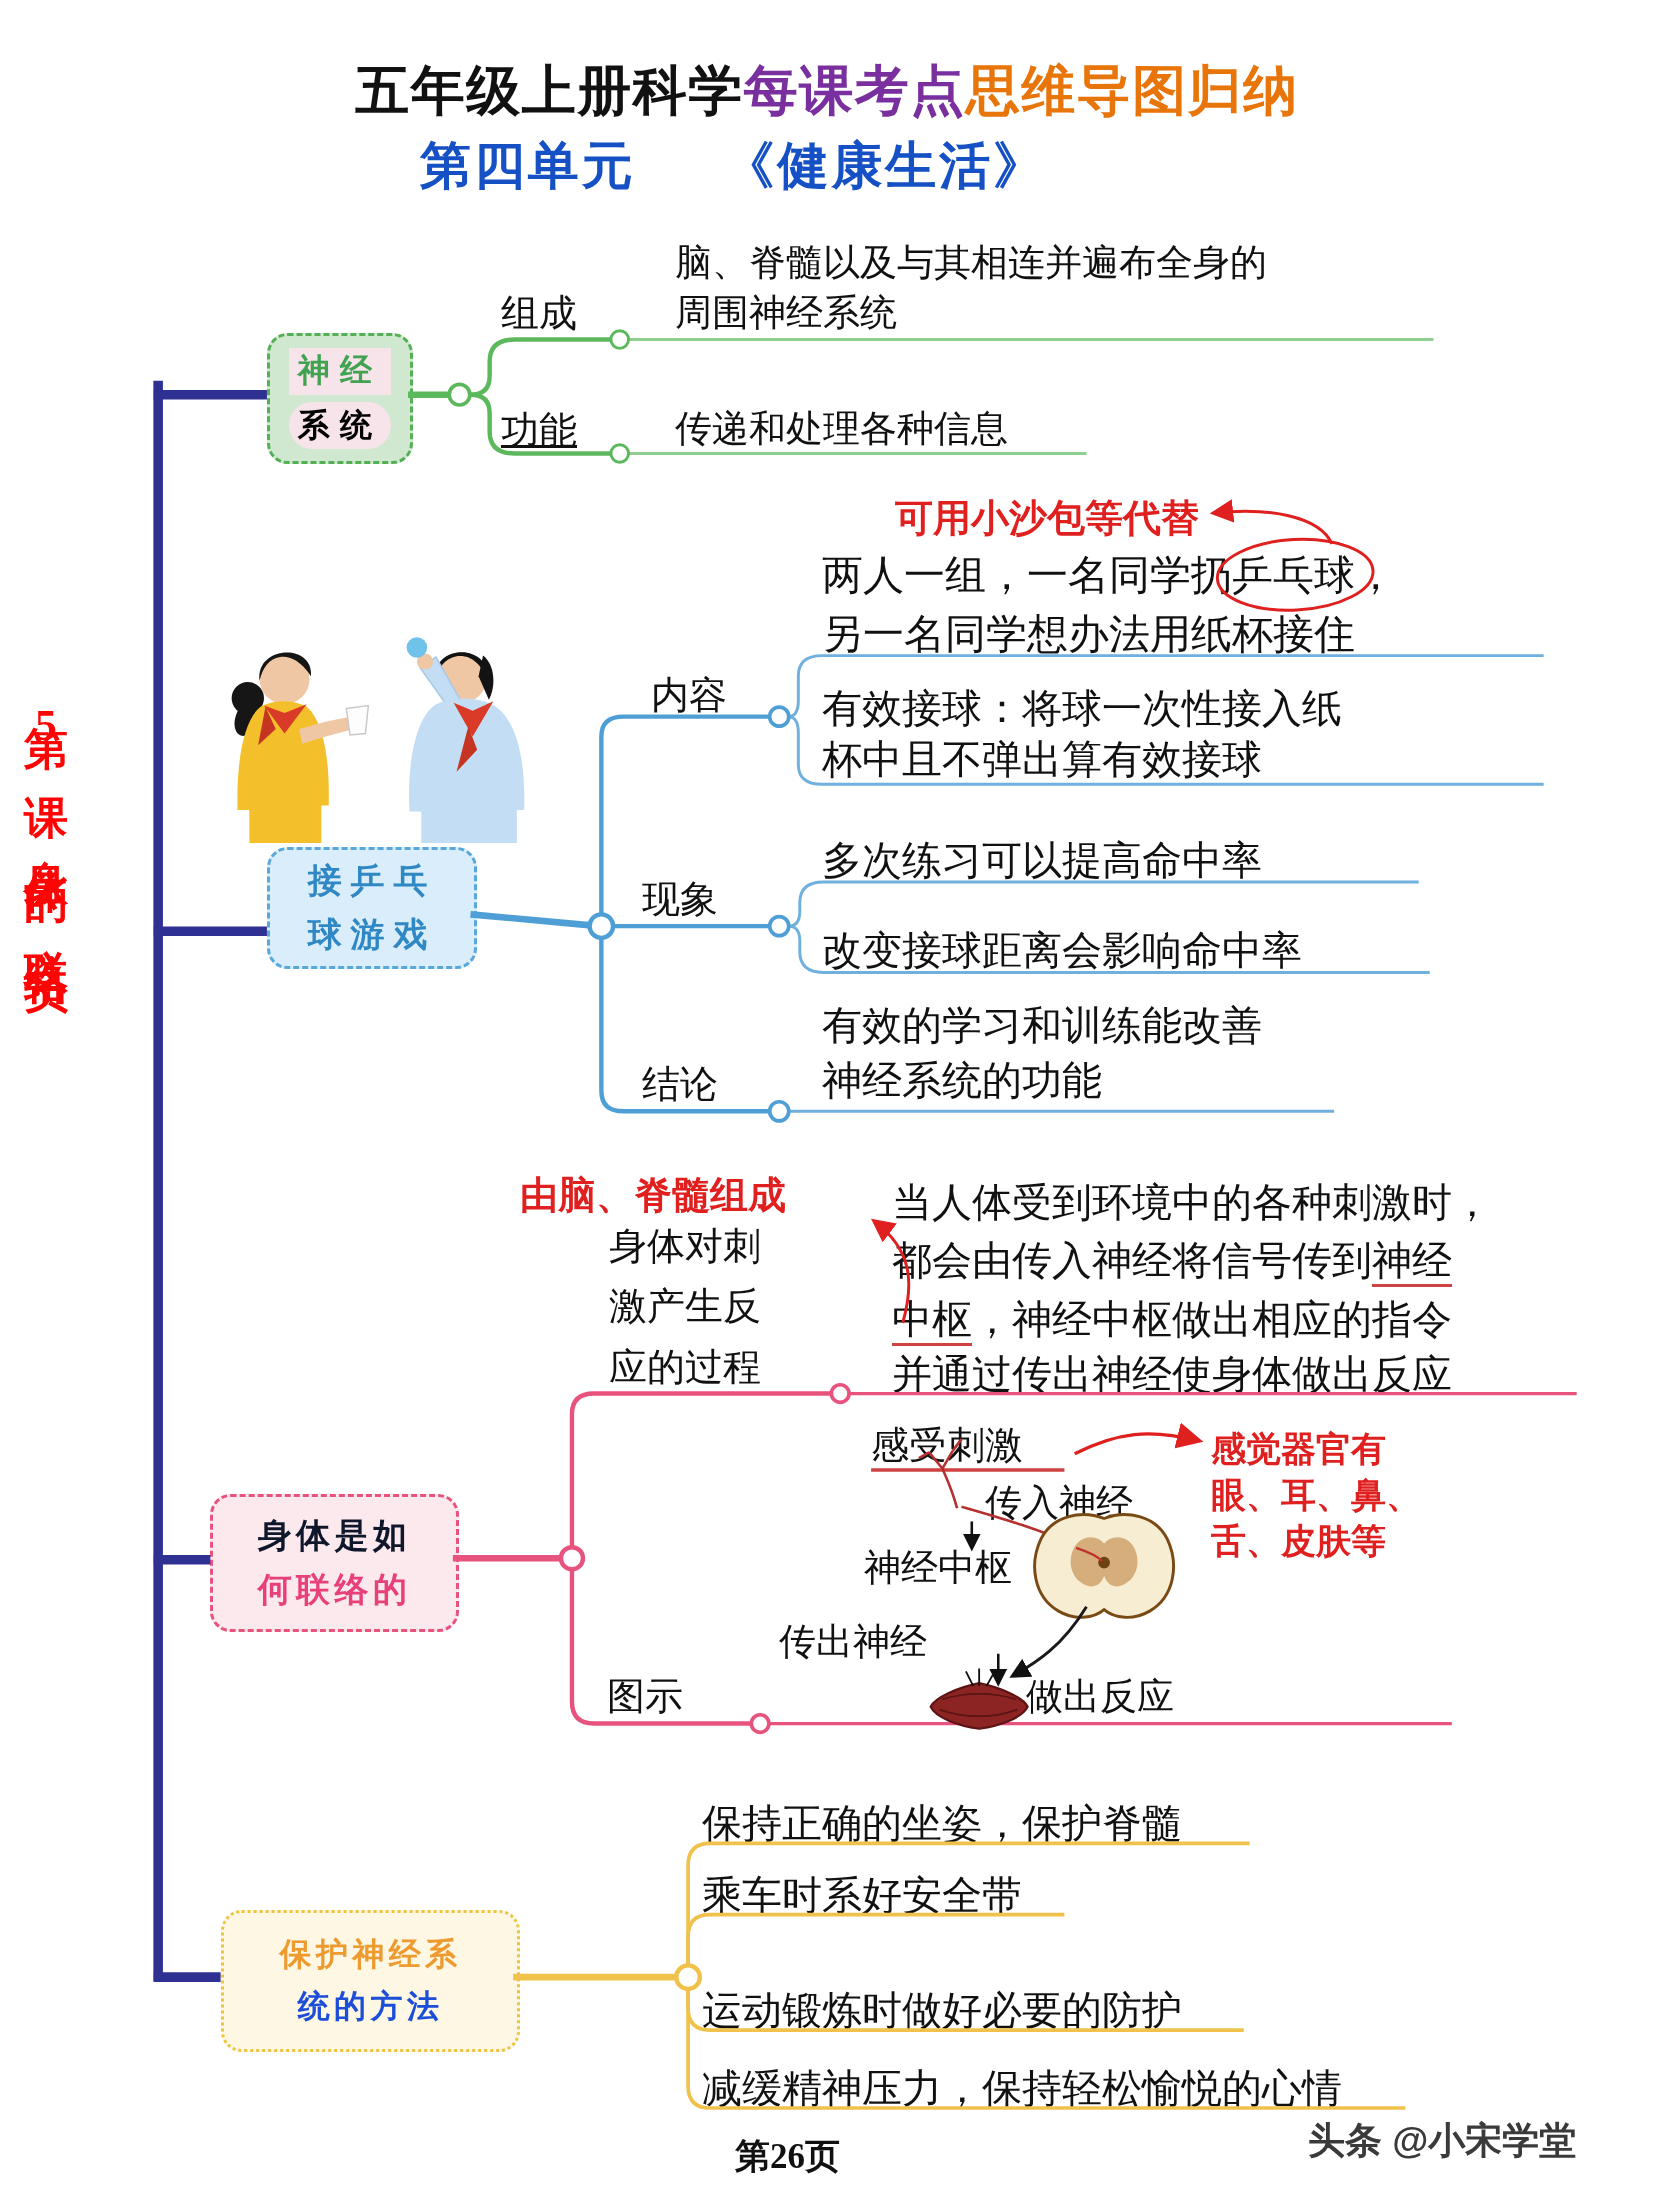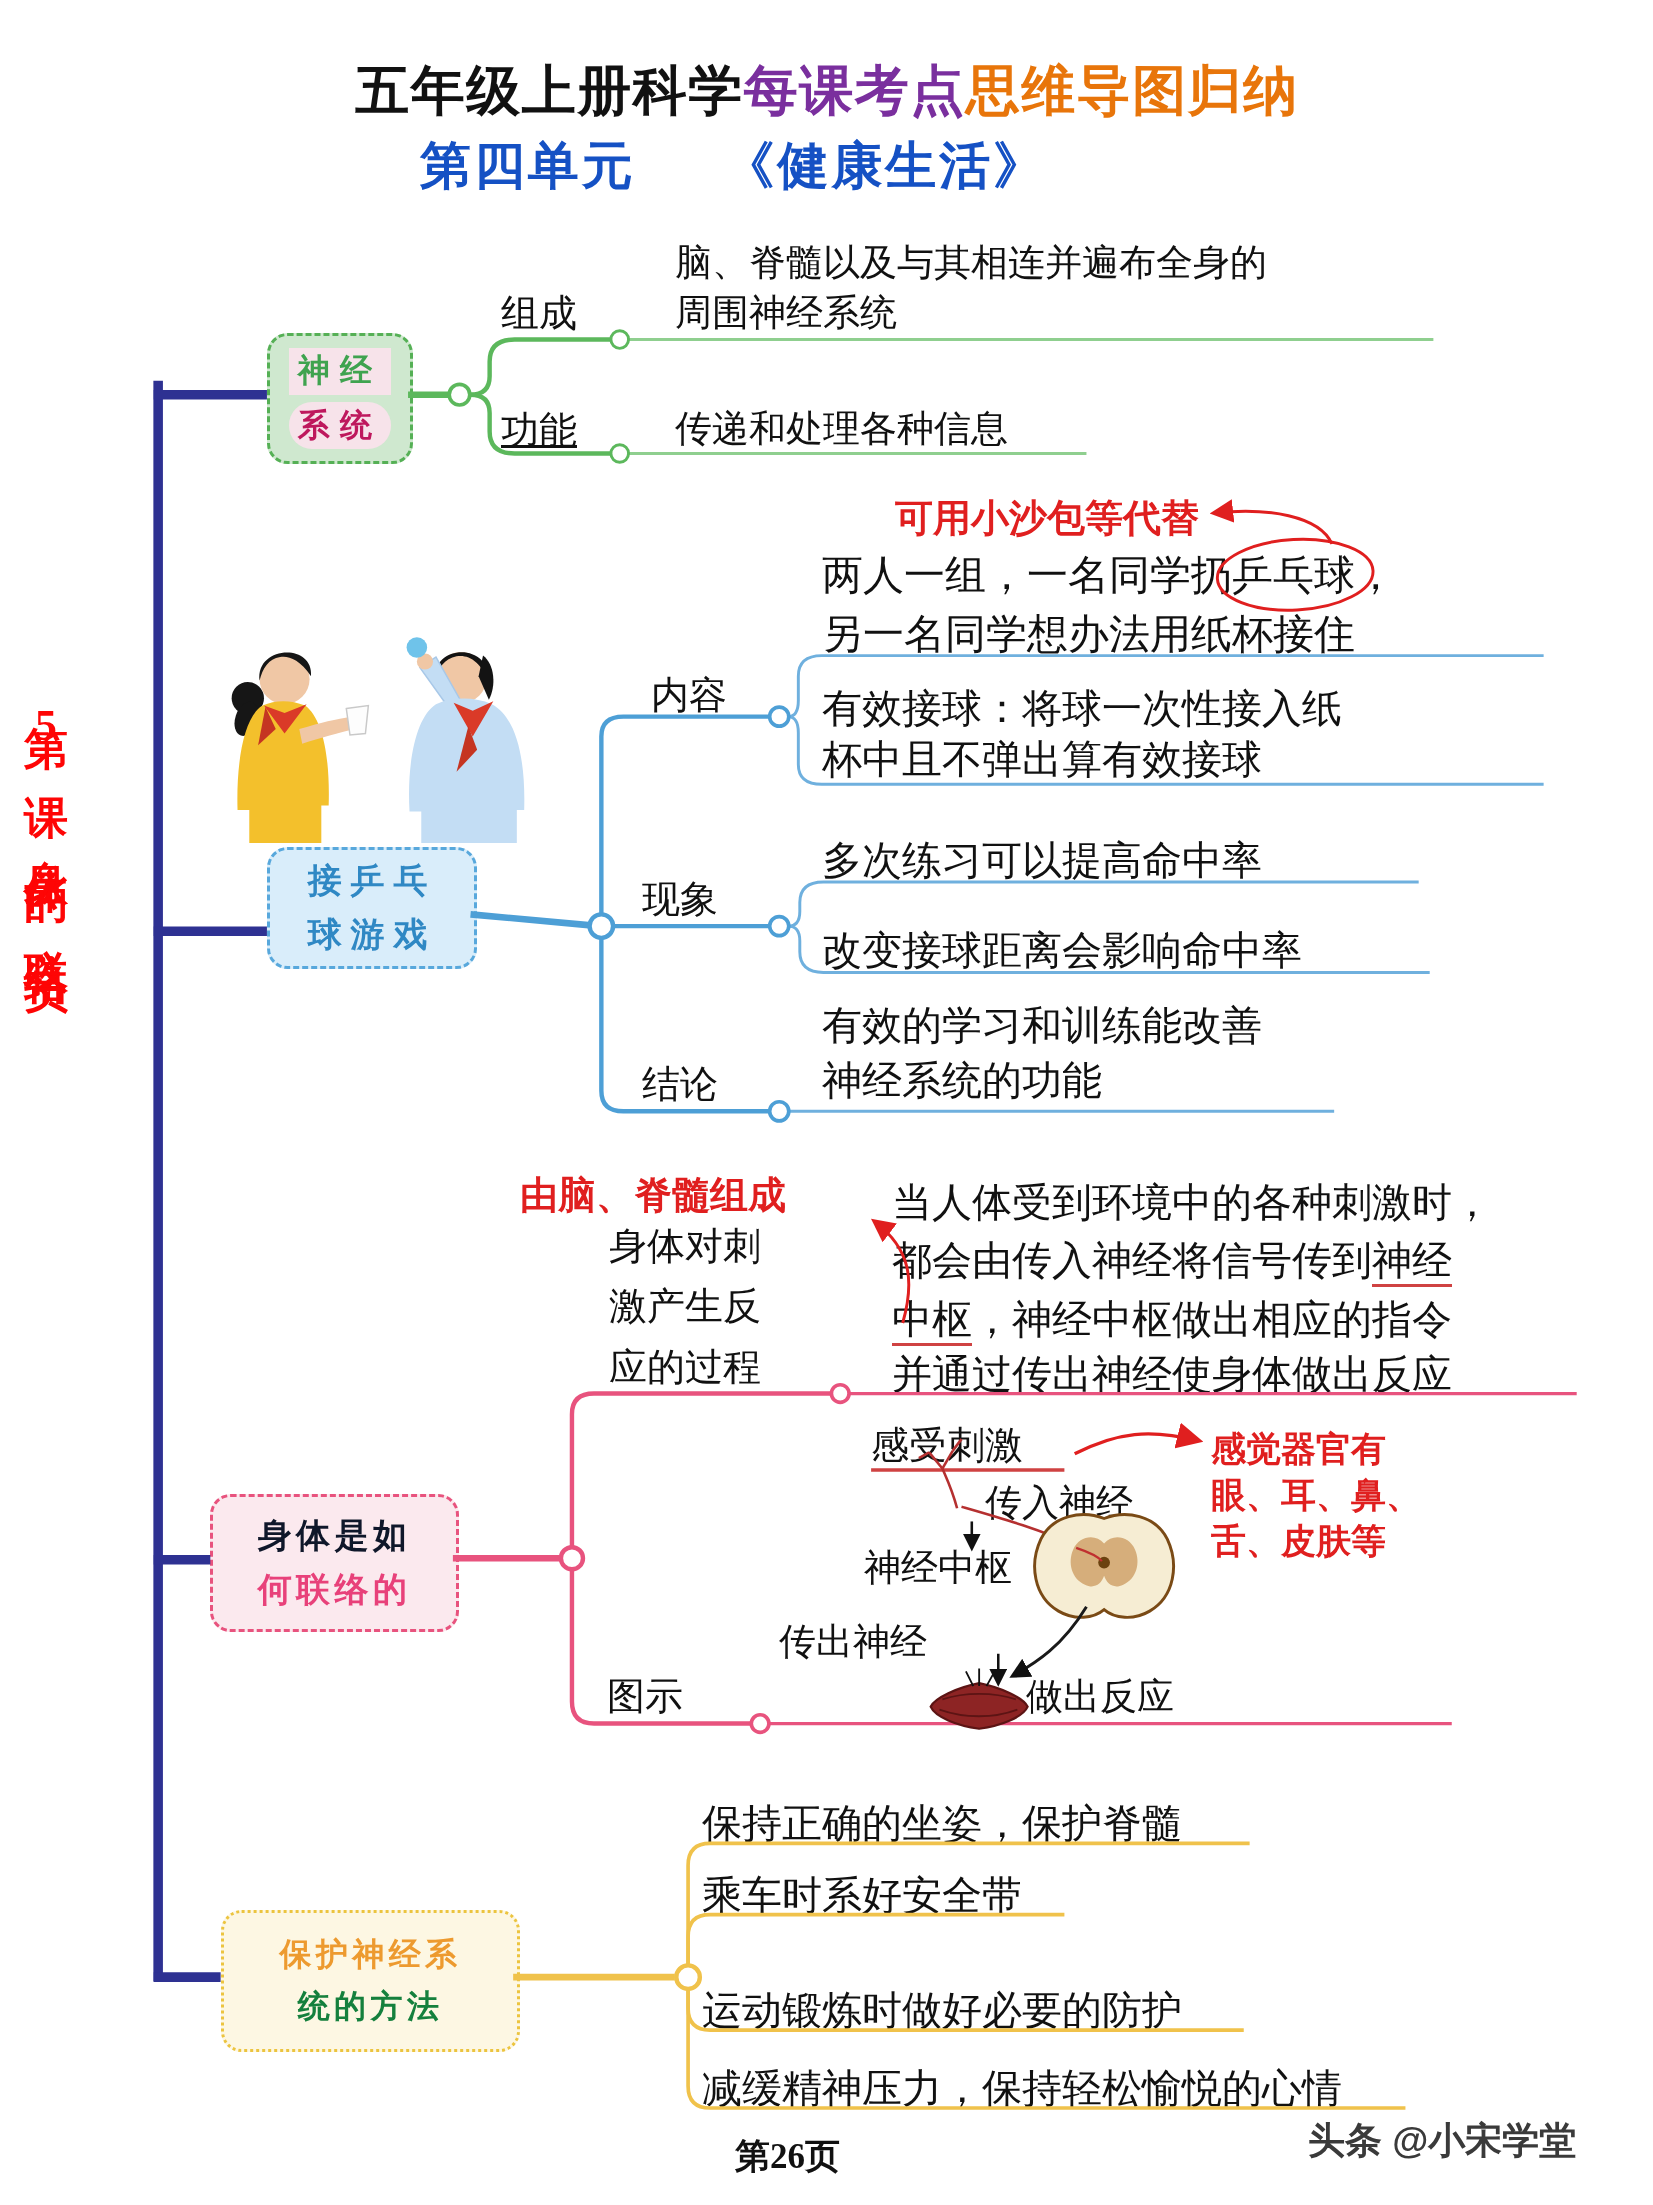--- a/index.html
+++ b/index.html
@@ -31,36 +31,36 @@
     <span style="color:#111111;">五年级上册科学</span><span style="color:#7a2f9e;">每课考点</span><span style="color:#e8750a;">思维导图归纳</span>
   </div>
   <div class="abs sub sans" style="left:0;top:138px;width:1467px;text-align:center;">
     <span>第四单元</span><span style="display:inline-block;width:88px;"></span><span>《健康生活》</span>
   </div>
 
   <div class="abs sidettl" style="left:22px;top:691px;height:882px;">第5课　身体的“联络员”</div>
 
   <div class="node-box z2" style="left:267px;top:333px;width:140px;height:125px;border:3.7px dashed #55b055;background:#cfe8cf;">
     <div class="ln" style="font-size:32px;color:#3fa34f;background:#f7e3ea;padding:1.5px 8.8px;letter-spacing:10.3px;">神经</div>
-    <div class="ln" style="font-size:32px;color:#be185d;background:#f7e3ea;padding:1.5px 8.8px;letter-spacing:10.3px;border-radius:23px;">系统</div>
+    <div class="ln" style="font-size:32px;color:#000000;background:#f7e3ea;padding:1.5px 8.8px;letter-spacing:10.3px;border-radius:23px;">系统</div>
   </div>
 
   <div class="node-box z2" style="left:267px;top:847px;width:204px;height:116px;border:3.7px dashed #58a8dc;background:#d9edfa;">
     <div class="ln" style="font-size:34px;color:#2f88c4;letter-spacing:8.8px;">接乒乓</div>
     <div class="ln" style="font-size:34px;color:#2f88c4;letter-spacing:8.8px;">球游戏</div>
   </div>
 
   <div class="node-box z2" style="left:210px;top:1494px;width:243px;height:132px;border:3.7px dashed #e8537e;background:#fbe9ee;">
     <div class="ln" style="font-size:34px;color:#0f172a;letter-spacing:4.4px;">身体是如</div>
     <div class="ln" style="font-size:34px;color:#e8417a;letter-spacing:4.4px;">何联络的</div>
   </div>
 
   <div class="node-box z2" style="left:221px;top:1910px;width:293px;height:136px;border:3.7px dotted #ecc43f;background:#fdf7e3;">
     <div class="ln" style="font-size:32px;color:#ed9a2f;letter-spacing:4.4px;">保护神经系</div>
-    <div class="ln" style="font-size:32px;color:#15803d;letter-spacing:4.4px;">统的方法</div>
+    <div class="ln" style="font-size:32px;color:#1d4ed8;letter-spacing:4.4px;">统的方法</div>
   </div>
 
   <div class="abs lbl" style="left:501px;top:293px;">组成</div>
   <div class="abs" style="left:675px;top:243px;font-size:37px;">脑、脊髓以及与其相连并遍布全身的</div>
   <div class="abs" style="left:675px;top:293px;font-size:37px;">周围神经系统</div>
   <div class="abs lbl" style="left:501px;top:410px;text-decoration:underline;">功能</div>
   <div class="abs" style="left:675px;top:409px;font-size:37px;">传递和处理各种信息</div>
 
   <div class="abs red" style="left:895px;top:498px;font-size:38px;">可用小沙包等代替</div>
   <div class="abs body56" style="left:822px;top:553px;"><span>两人一组，一名同学扔</span><span>乒乓球</span><span>，</span></div>

